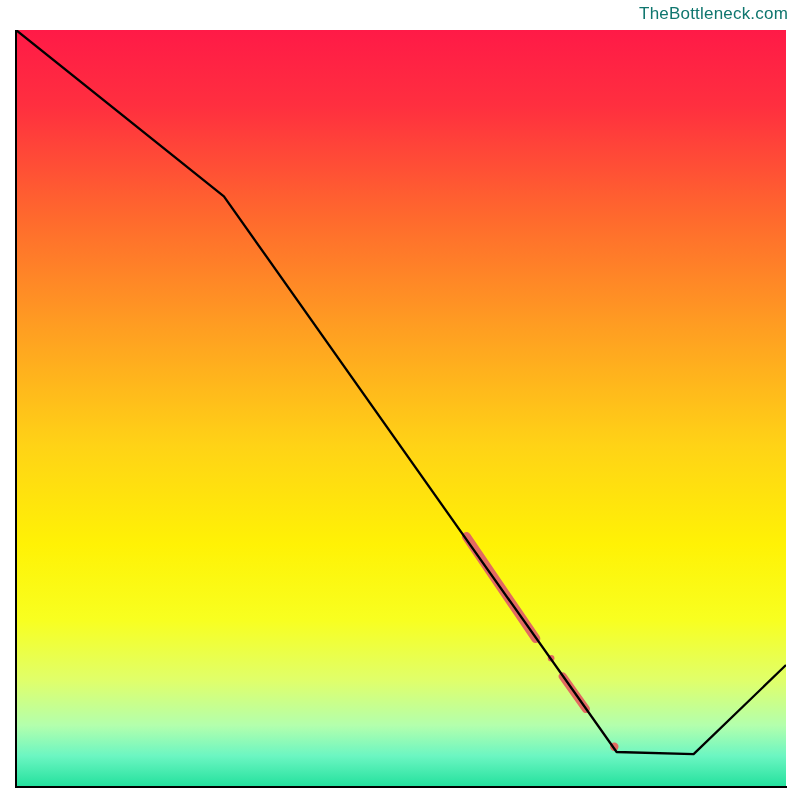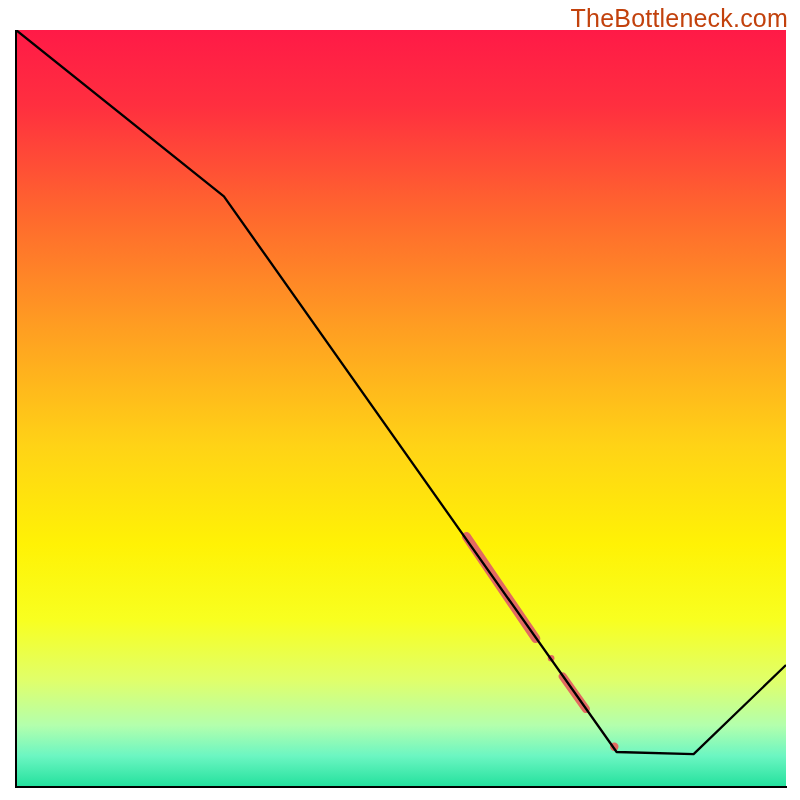--- a/index.html
+++ b/index.html
@@ -52,22 +52,22 @@
     left: 15px;
     top: 786px;
     width: 772px;
     height: 2px;
   }
   .watermark {
     position: absolute;
     top: 4px;
     right: 12px;
     font-family: Arial, Helvetica, sans-serif;
-    font-size: 25px;
-    color: #c2410c;
+    font-size: 17px;
+    color: #0f766e;
     letter-spacing: 0.2px;
   }
 </style>
 </head>
 <body>
 
 <div class="chart-container">
 
   <div class="watermark">TheBottleneck.com</div>
 

